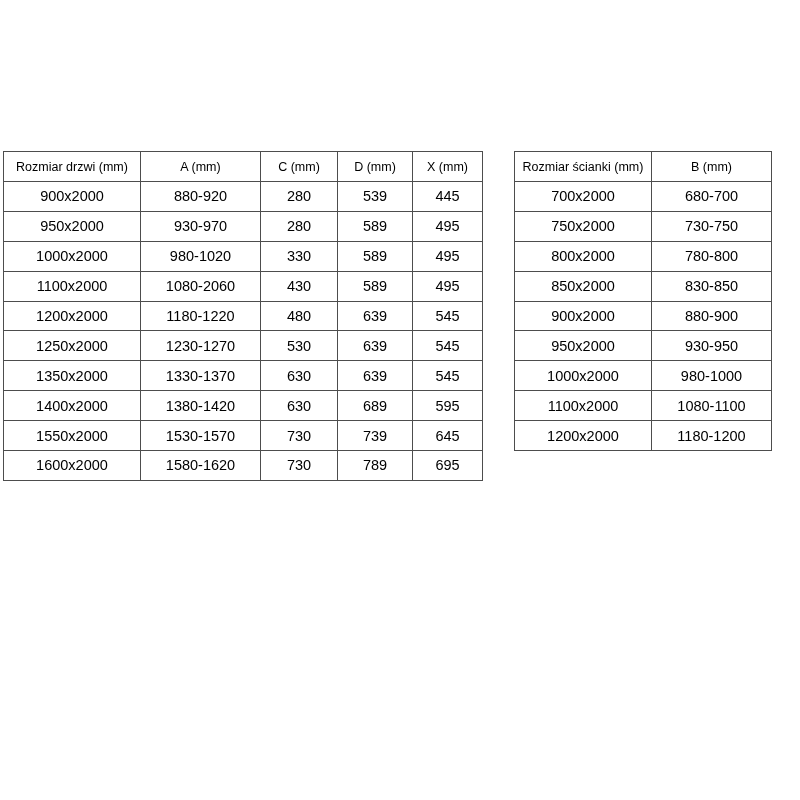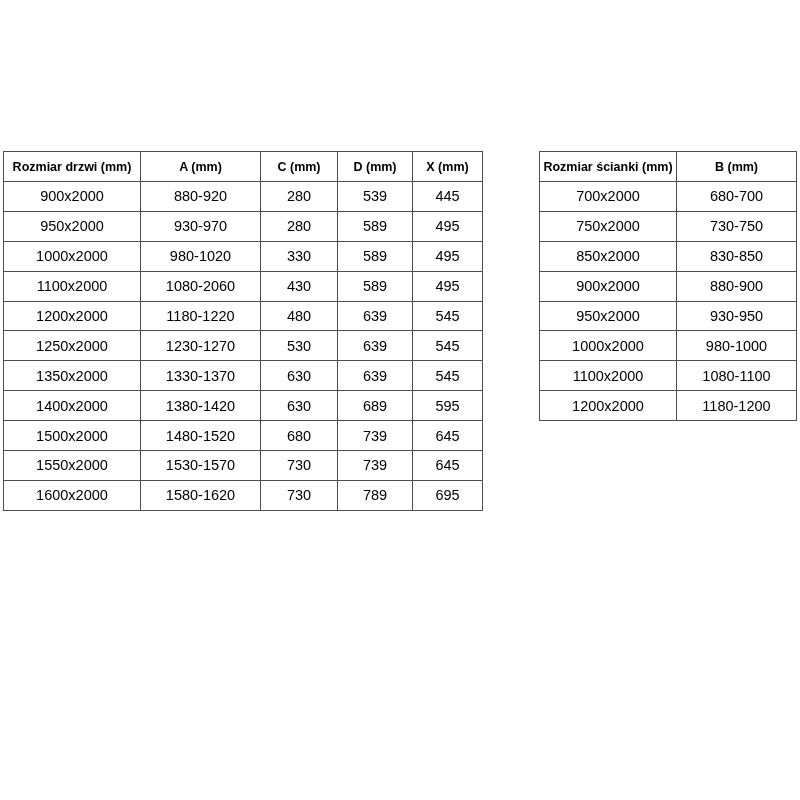--- a/index.html
+++ b/index.html
@@ -27,33 +27,33 @@
     color: #000000;
     white-space: nowrap;
     overflow: hidden;
   }
   .spec-table td {
     font-size: 14.5px;
     height: 29.9px;
   }
   .spec-table th {
     font-size: 12.5px;
-    font-weight: bold;
+    font-weight: normal;
     height: 30px;
     text-align: center;
   }
   
   .doors { left: 3px; top: 151px; width: 479px; }
   .doors col.c0 { width: 137px; }
   .doors col.c1 { width: 120px; }
   .doors col.c2 { width: 77px; }
   .doors col.c3 { width: 75px; }
   .doors col.c4 { width: 70px; }
   
-  .walls { left: 539px; top: 151px; width: 257px; }
+  .walls { left: 514px; top: 151px; width: 257px; }
   .walls col.c0 { width: 137px; }
   .walls col.c1 { width: 120px; }
 </style>
 </head>
 <body>
 
 <div class="canvas">
 
   <table class="spec-table doors">
     <colgroup>
@@ -123,27 +123,20 @@
           <td>545</td>
         </tr>
         <tr>
           <td>1400x2000</td>
           <td>1380-1420</td>
           <td>630</td>
           <td>689</td>
           <td>595</td>
         </tr>
         <tr>
-          <td>1500x2000</td>
-          <td>1480-1520</td>
-          <td>680</td>
-          <td>739</td>
-          <td>645</td>
-        </tr>
-        <tr>
           <td>1550x2000</td>
           <td>1530-1570</td>
           <td>730</td>
           <td>739</td>
           <td>645</td>
         </tr>
         <tr>
           <td>1600x2000</td>
           <td>1580-1620</td>
           <td>730</td>
@@ -167,20 +160,24 @@
     <tbody>
         <tr>
           <td>700x2000</td>
           <td>680-700</td>
         </tr>
         <tr>
           <td>750x2000</td>
           <td>730-750</td>
         </tr>
         <tr>
+          <td>800x2000</td>
+          <td>780-800</td>
+        </tr>
+        <tr>
           <td>850x2000</td>
           <td>830-850</td>
         </tr>
         <tr>
           <td>900x2000</td>
           <td>880-900</td>
         </tr>
         <tr>
           <td>950x2000</td>
           <td>930-950</td>

